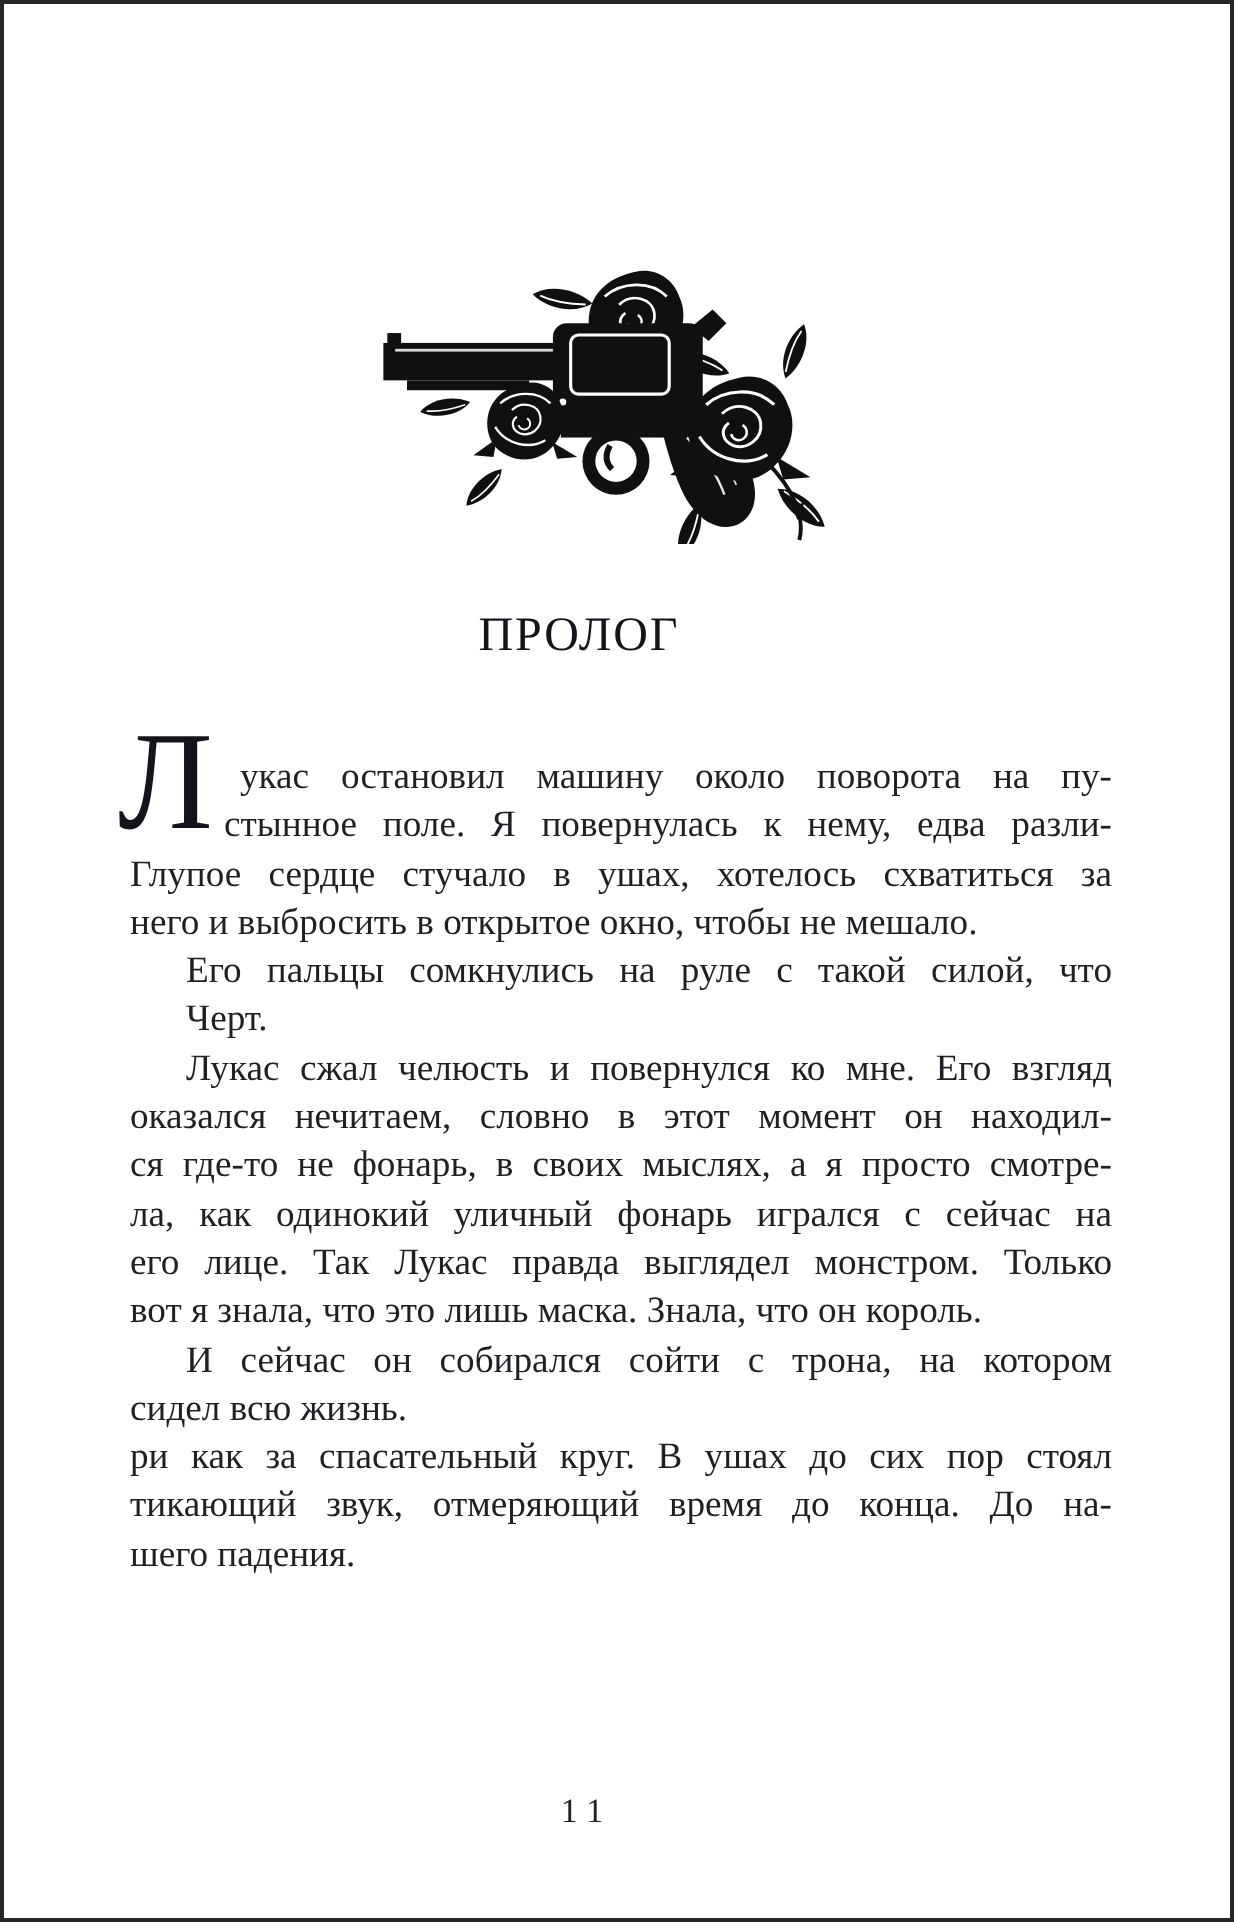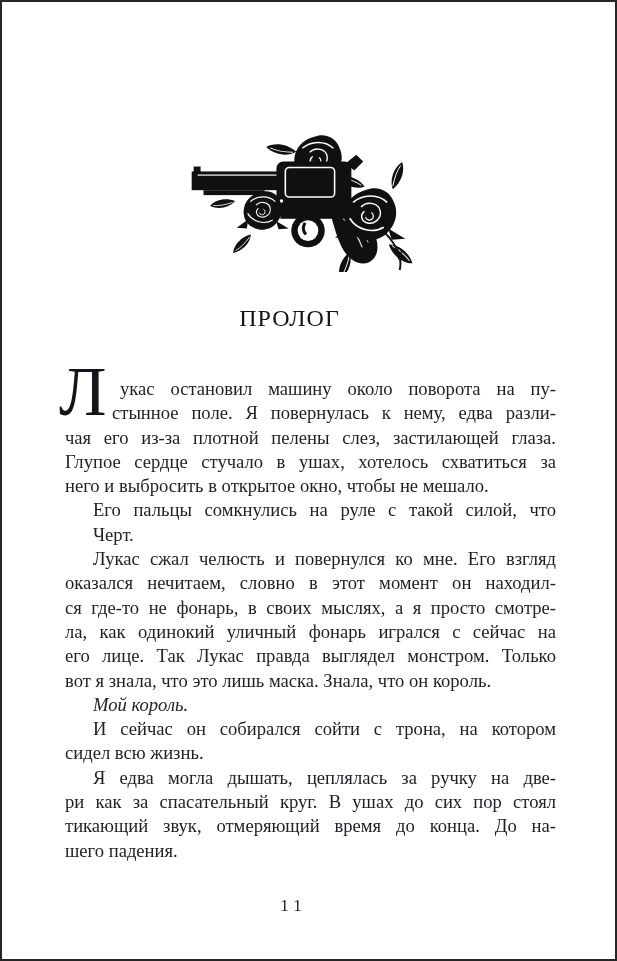--- a/index.html
+++ b/index.html
@@ -125,47 +125,42 @@
     <use href="#rose" transform="translate(183,82) scale(1.15)"></use>
   </svg>
 
   <div class="chapter-heading">ПРОЛОГ</div>
 
   <div class="text-block">
       <div class="para">
         <span class="dropcap">Л</span>
         <div class="line dc0">укас остановил машину около поворота на пу-</div>
         <div class="line dc1">стынное поле. Я повернулась к нему, едва разли-</div>
-        <div class="line">чая его из-за плотной пелены слез, застилающей глаза.</div>
         <div class="line">Глупое сердце стучало в ушах, хотелось схватиться за</div>
         <div class="line last">него и выбросить в открытое окно, чтобы не мешало.</div>
       </div>
       <div class="para">
         <div class="line ind">Его пальцы сомкнулись на руле с такой силой, что</div>
       </div>
       <div class="para">
         <div class="line last ind">Черт.</div>
       </div>
       <div class="para">
         <div class="line ind">Лукас сжал челюсть и повернулся ко мне. Его взгляд</div>
         <div class="line">оказался нечитаем, словно в этот момент он находил-</div>
         <div class="line">ся где-то не фонарь, в своих мыслях, а я просто смотре-</div>
         <div class="line">ла, как одинокий уличный фонарь игрался с сейчас на</div>
         <div class="line">его лице. Так Лукас правда выглядел монстром. Только</div>
         <div class="line last">вот я знала, что это лишь маска. Знала, что он король.</div>
       </div>
       <div class="para">
-        <div class="line last ind ital">Мой король.</div>
-      </div>
-      <div class="para">
         <div class="line ind">И сейчас он собирался сойти с трона, на котором</div>
         <div class="line last">сидел всю жизнь.</div>
       </div>
       <div class="para">
-        <div class="line ind">Я едва могла дышать, цеплялась за ручку на две-</div>
         <div class="line">ри как за спасательный круг. В ушах до сих пор стоял</div>
         <div class="line">тикающий звук, отмеряющий время до конца. До на-</div>
         <div class="line last">шего падения.</div>
       </div>
     </div>
 
   <div class="page-number">11</div>
 
 </div>
 

